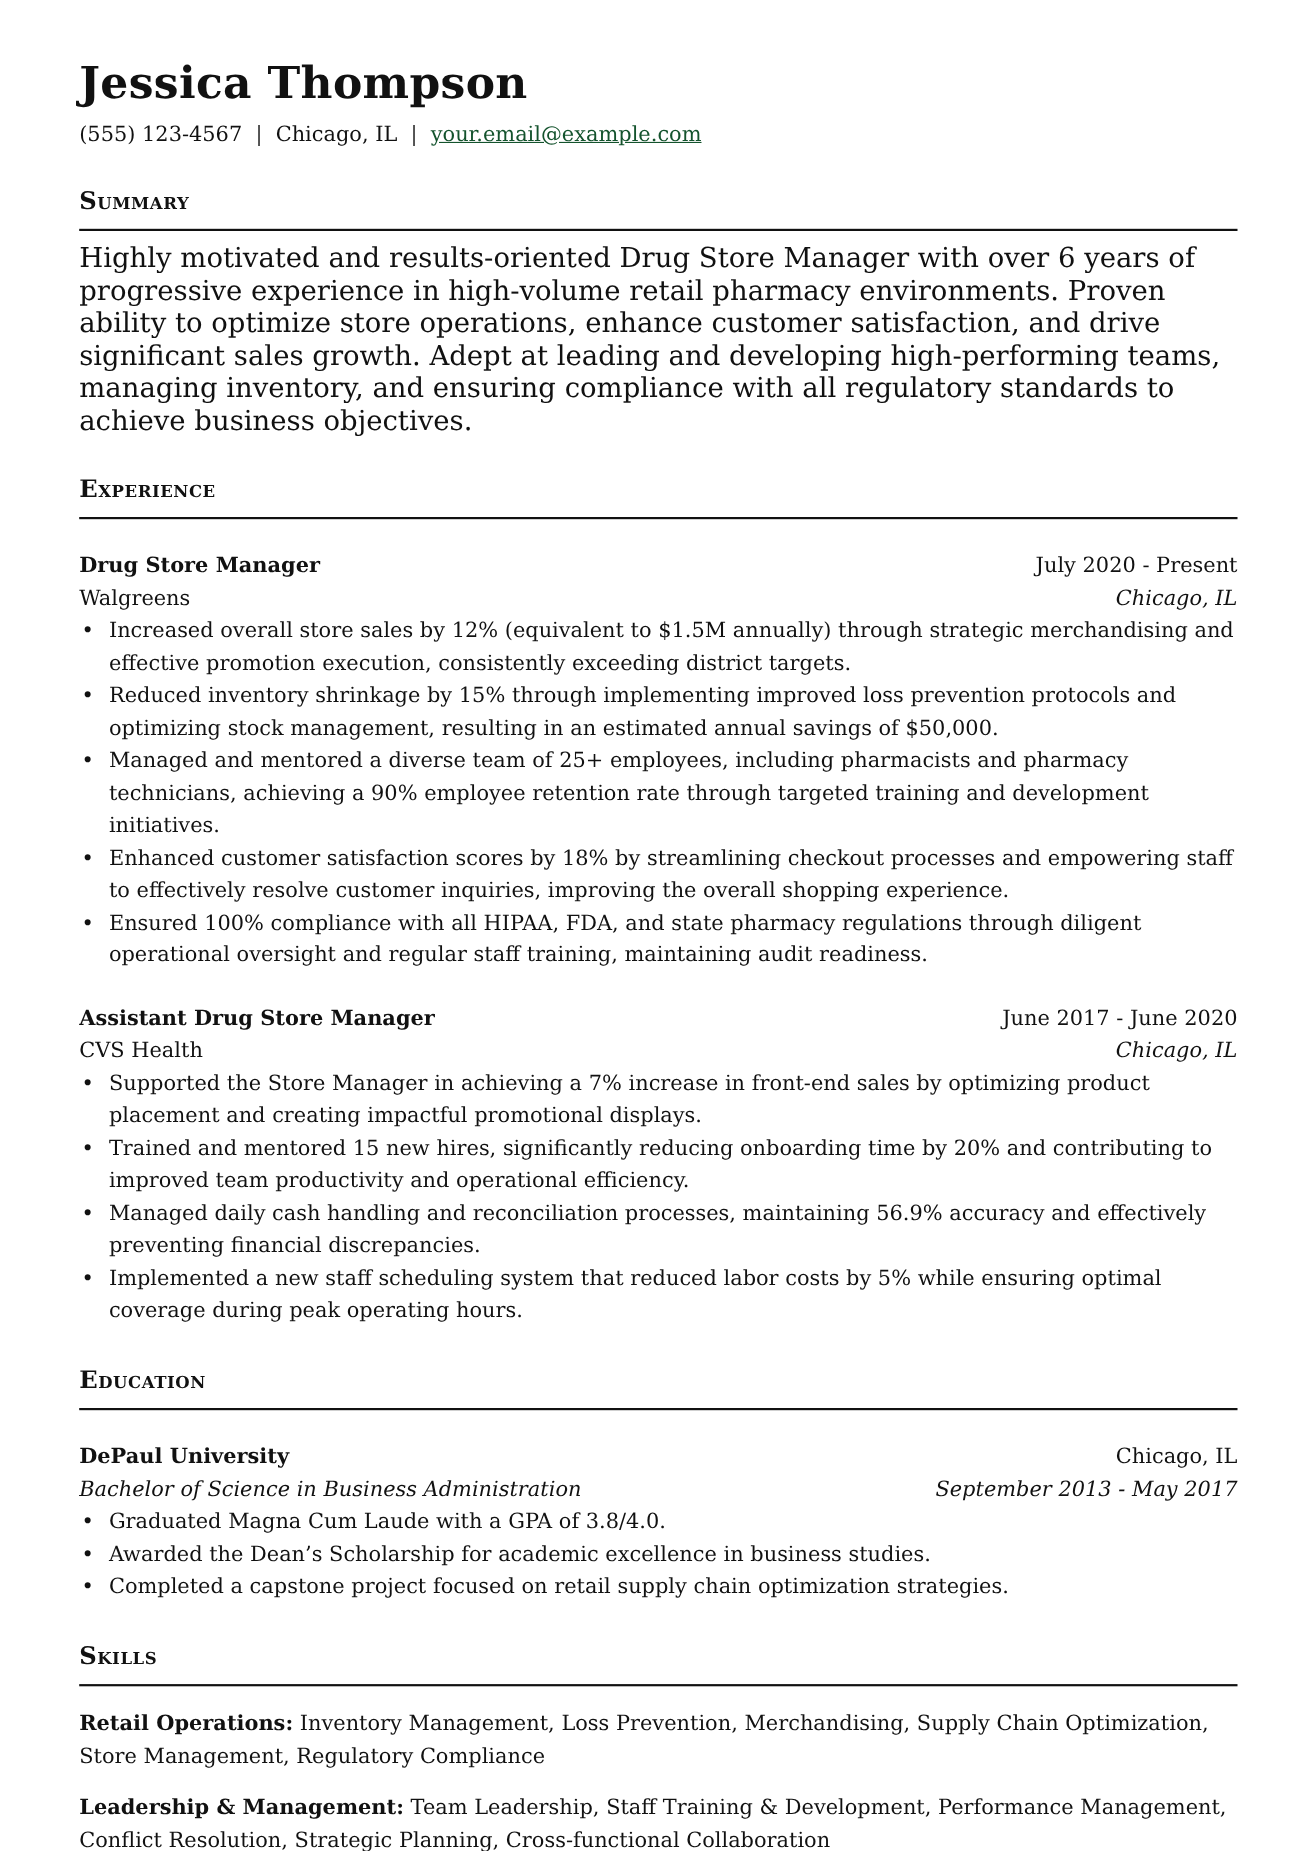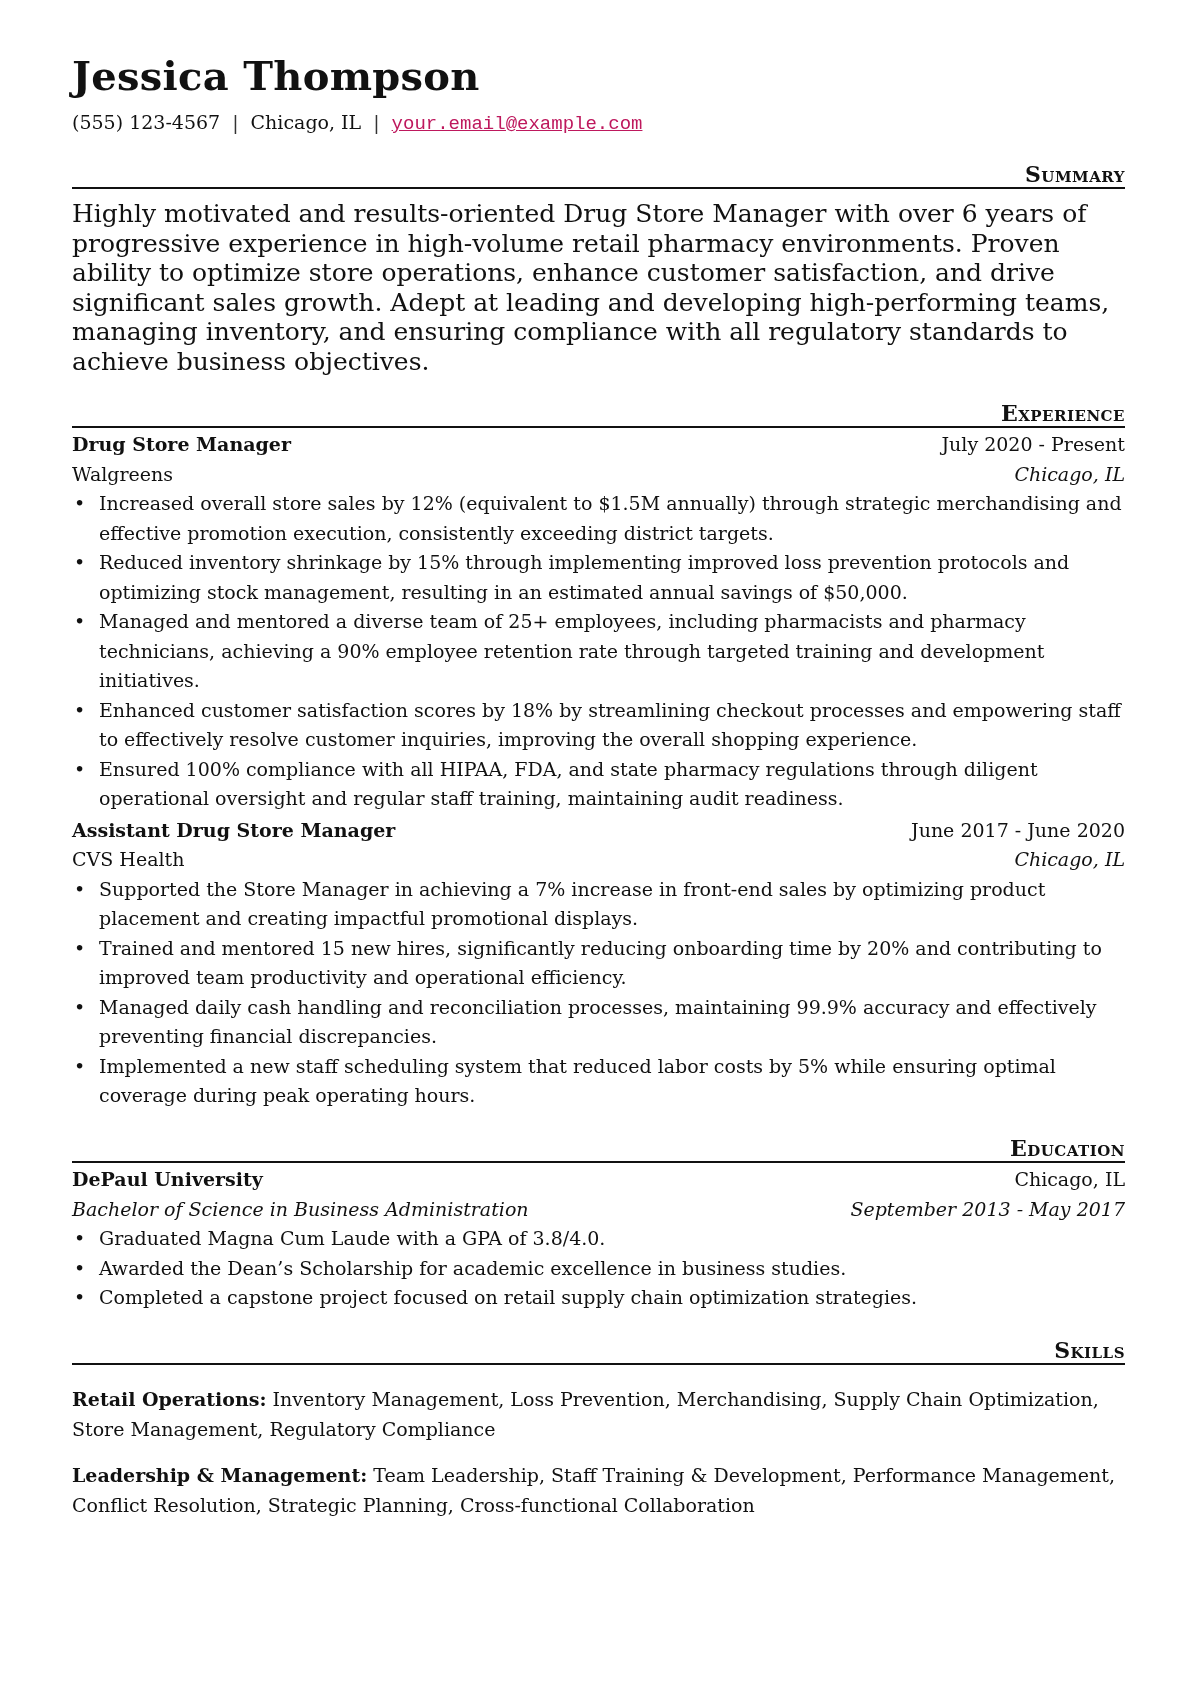--- a/index.html
+++ b/index.html
@@ -1,24 +1,24 @@
 <!DOCTYPE html>
 <html><head>
 <meta charset="utf-8">
 <style>
   html, body { margin:0; padding:0; background:#fff; }
   body { width:1190px; height:1683px; position:relative; font-family:"DejaVu Serif", "Liberation Serif", serif; color:#111; }
   .page { position:absolute; left:72px; top:52px; width:1053px; }
   .name { font-size:40px; font-weight:bold; margin:0; line-height:1.2; letter-spacing:0.3px; }
   .contact { font-size:19px; margin-top:10px; line-height:1.3; }
   .contact .sep { margin:0 12px; color:#333; }
-  .contact a { color:#be185d; text-decoration:underline;font-family:Liberation Mono, monospace; }
-  .section-title { font-size:22px; font-weight:bold; font-variant:small-caps; letter-spacing:0.5px; margin-top:24px; padding-bottom:0; border-bottom:2px solid #111; line-height:1.2;text-align:right; }
+  .contact a { color:#14532d; text-decoration:underline; }
+  .section-title { font-size:22px; font-weight:bold; font-variant:small-caps; letter-spacing:0.5px; margin-top:35px; padding-bottom:12px; border-bottom:2px solid #111; line-height:1.2; }
   .summary { font-size:25px; line-height:29.5px; margin-top:10px; }
-  .entry { margin-top:2px; }
+  .entry { margin-top:28px; }
   .row { display:flex; justify-content:space-between; font-size:19px; line-height:29.5px; }
   .row .b { font-weight:bold; }
   .row .i { font-style:italic; }
   ul.bullets { margin:0; padding-left:27px; list-style:none; }
   ul.bullets li { position:relative; font-size:19px; line-height:29.5px; }
   ul.bullets li::before { content:"•"; position:absolute; left:-25px; top:0; }
   .skill { font-size:19px; line-height:29.5px; margin-top:20px; }
   .skill .b { font-weight:bold; }
   .skill + .skill { margin-top:17px; }
 </style>
@@ -59,21 +59,21 @@
         <span class="b">Assistant Drug Store Manager</span>
         <span>June 2017 - June 2020</span>
       </div>
     <div class="row">
         <span>CVS Health</span>
         <span class="i">Chicago, IL</span>
       </div>
     <ul class="bullets">
       <li>Supported the Store Manager in achieving a 7% increase in front-end sales by optimizing product placement and creating impactful promotional displays.</li>
       <li>Trained and mentored 15 new hires, significantly reducing onboarding time by 20% and contributing to improved team productivity and operational efficiency.</li>
-      <li>Managed daily cash handling and reconciliation processes, maintaining 99.9% accuracy and effectively preventing financial discrepancies.</li>
+      <li>Managed daily cash handling and reconciliation processes, maintaining 56.9% accuracy and effectively preventing financial discrepancies.</li>
       <li>Implemented a new staff scheduling system that reduced labor costs by 5% while ensuring optimal coverage during peak operating hours.</li>
     </ul>
   </div>
 
   <div class="section-title">Education</div>
   <div class="entry">
     <div class="row">
         <span class="b">DePaul University</span>
         <span>Chicago, IL</span>
       </div>

